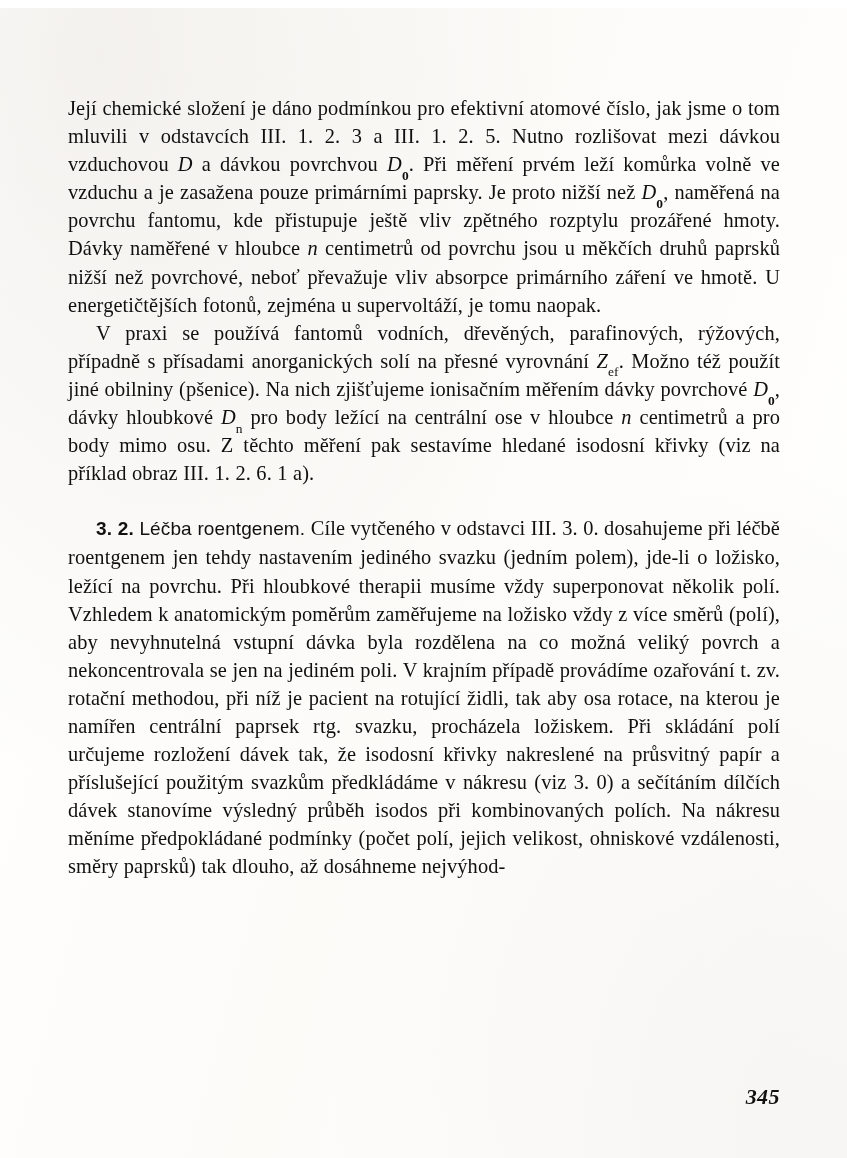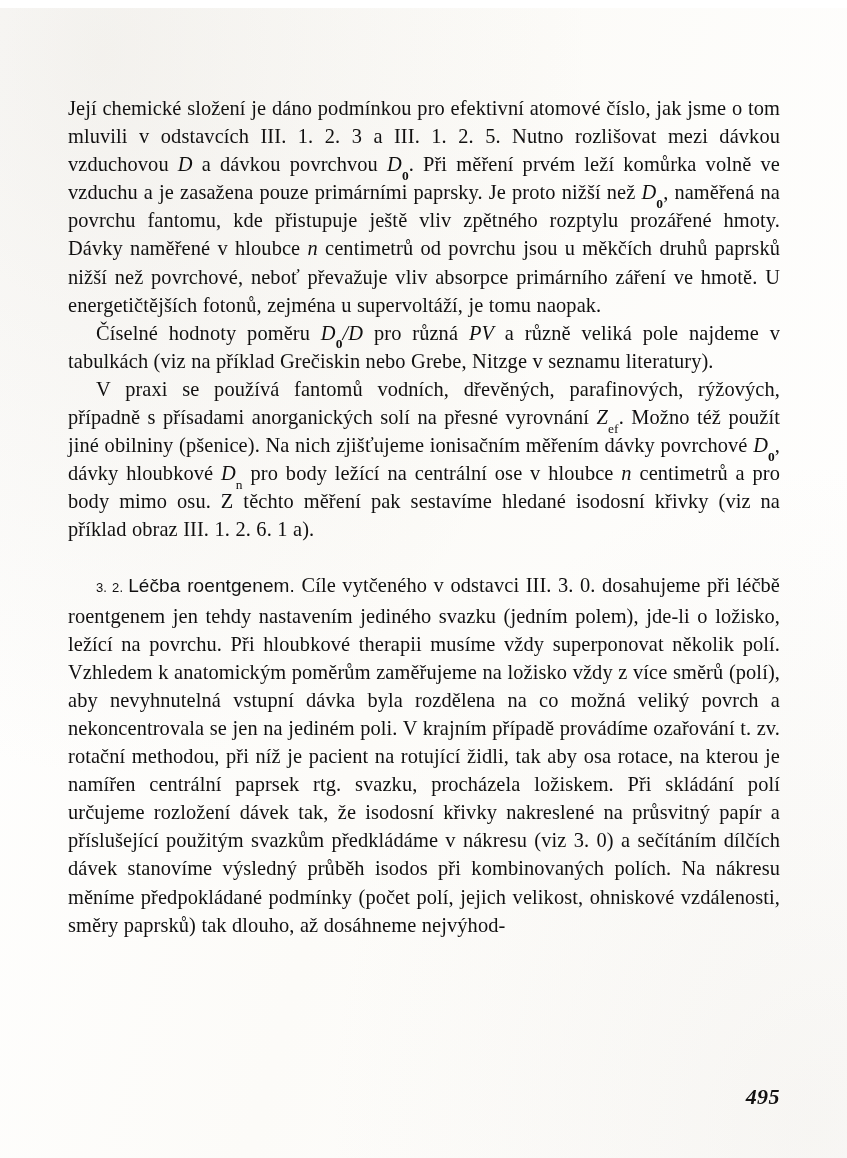--- a/index.html
+++ b/index.html
@@ -65,22 +65,22 @@
     position: relative;
     bottom: -.26em;
     font-style: normal;
     font-weight: 700;
   }
   .var sub.ital { font-weight: 400; }
 
   
   .runin-num {
     font-family: "Liberation Sans", "DejaVu Sans", sans-serif;
-    font-weight: 400;
-    font-size: 13px;
+    font-weight: 700;
+    font-size: 19px;
   }
   .runin-title {
     font-family: "Liberation Sans", "DejaVu Sans", sans-serif;
     font-weight: 400;
     font-size: 19px;
   }
 
   #folio {
     position: absolute;
     right: 67px;
@@ -95,23 +95,22 @@
 </style>
 </head>
 <body>
 
 <div id="page">
 
   <div id="text-block">
 
     <p class="para" id="p1">Její chemické složení je dáno podmínkou pro efektivní atomové číslo, jak jsme o tom mluvili v odstavcích III. 1. 2. 3 a III. 1. 2. 5. Nutno rozlišovat mezi dávkou vzduchovou <span class="var">D</span> a dávkou povrchvou <span class="var">D<sub>0</sub></span>. Při měření prvém leží komůrka volně ve vzduchu a je zasažena pouze primárními paprsky. Je proto nižší než <span class="var">D<sub>0</sub></span>, naměřená na povrchu fantomu, kde přistupuje ještě vliv zpětného rozptylu prozářené hmoty. Dávky naměřené v hloubce <span class="var">n</span> centimetrů od povrchu jsou u měkčích druhů paprsků nižší než povrchové, neboť převažuje vliv absorpce primárního záření ve hmotě. U energetičtějších fotonů, zejména u supervoltáží, je tomu naopak.</p>
 
-    <p class="para indent" id="p2">Číselné hodnoty poměru <span class="var">D<sub>0</sub></span><span class="var">/D</span> pro různá <span class="var">PV</span> a různě veliká pole najdeme v tabulkách (viz na příklad Grečiskin nebo Grebe, Nitzge v seznamu literatury).</p>
 
     <p class="para indent" id="p3">V praxi se používá fantomů vodních, dřevěných, parafinových, rýžových, případně s přísadami anorganických solí na přesné vyrovnání <span class="var">Z<sub class="ital">ef</sub></span>. Možno též použít jiné obilniny (pšenice). Na nich zjišťujeme ionisačním měřením dávky povrchové <span class="var">D<sub>0</sub></span>, dávky hloubkové <span class="var">D<sub class="ital">n</sub></span> pro body ležící na centrální ose v hloubce <span class="var">n</span> centimetrů a pro body mimo osu. Z těchto měření pak sestavíme hledané isodosní křivky (viz na příklad obraz III. 1. 2. 6. 1 a).</p>
 
     <p class="para indent gap-before" id="p4"><span class="runin-num">3. 2. </span><span class="runin-title">Léčba roentgenem.</span> Cíle vytčeného v odstavci III. 3. 0. dosahujeme při léčbě roentgenem jen tehdy nastavením jediného svazku (jedním polem), jde-li o ložisko, ležící na povrchu. Při hloubkové therapii musíme vždy superponovat několik polí. Vzhledem k anatomickým poměrům zaměřujeme na ložisko vždy z více směrů (polí), aby nevyhnutelná vstupní dávka byla rozdělena na co možná veliký povrch a nekoncentrovala se jen na jediném poli. V krajním případě provádíme ozařování t. zv. rotační methodou, při níž je pacient na rotující židli, tak aby osa rotace, na kterou je namířen centrální paprsek rtg. svazku, procházela ložiskem. Při skládání polí určujeme rozložení dávek tak, že isodosní křivky nakreslené na průsvitný papír a příslušející použitým svazkům předkládáme v nákresu (viz 3. 0) a sečítáním dílčích dávek stanovíme výsledný průběh isodos při kombinovaných polích. Na nákresu měníme předpokládané podmínky (počet polí, jejich velikost, ohniskové vzdálenosti, směry paprsků) tak dlouho, až dosáhneme nejvýhod-</p>
 
   </div>
 
-  <div id="folio">495</div>
+  <div id="folio">345</div>
 
 </div>
 
 </body></html>

